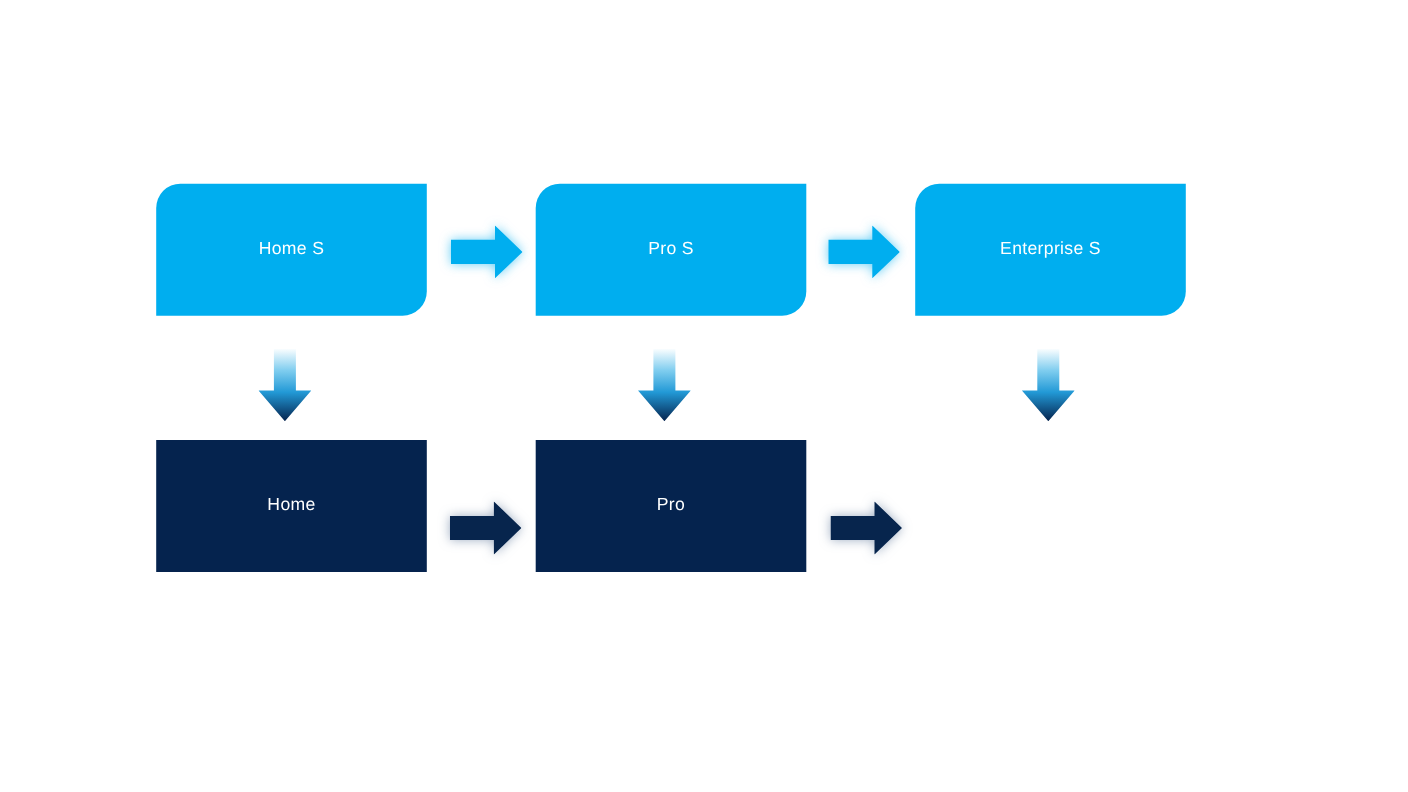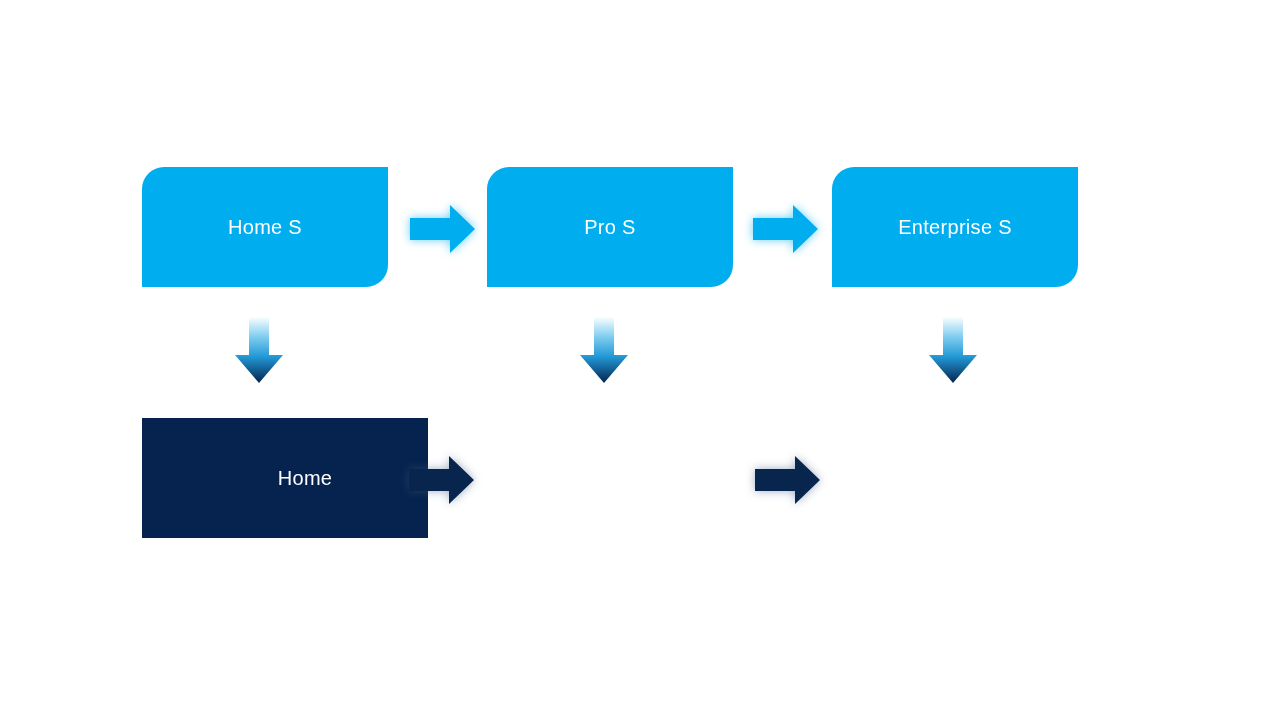--- a/index.html
+++ b/index.html
@@ -17,33 +17,32 @@
   }
   .node {
     position: absolute;
     height: 120px;
     display: flex;
     align-items: center;
     justify-content: center;
   }
   .node-label {
     color: #ffffff;
-    font-size: 20px;
+    font-size: 16px;
     letter-spacing: 0.3px;
     white-space: nowrap;
   }
   .node.top {
     top: 167px;
     background: #00AEEF;
     border-radius: 22px 0 22px 0;
   }
   .node.bottom {
-    top: 418px;
+    top: 400px;
     background: #05234E;
-    padding-left: 40px;
   }
   .col1 { left: 142px; width: 246px; }
   .col2 { left: 487px; width: 246px; }
   .col3 { left: 832px; width: 246px; align-items: center; }
 
   .h-arrow {
     position: absolute;
     width: 65px;
     height: 48px;
   }
@@ -79,20 +78,23 @@
   </div>
   <div class="node top col2">
     <span class="node-label">Pro S</span>
   </div>
   <div class="node top col3">
     <span class="node-label">Enterprise S</span>
   </div>
 
   <div class="node bottom col1">
     <span class="node-label">Home</span>
+  </div>
+  <div class="node bottom col2">
+    <span class="node-label">Pro</span>
   </div>
 
   <div class="h-arrow toprow ha1 glow-cyan">
     <svg viewBox="0 0 65 48" xmlns="http://www.w3.org/2000/svg">
       <polygon points="0,13 40,13 40,0 65,24 40,48 40,35 0,35" fill="#00AEEF"></polygon>
     </svg>
   </div>
   <div class="h-arrow toprow ha2 glow-cyan">
     <svg viewBox="0 0 65 48" xmlns="http://www.w3.org/2000/svg">
       <polygon points="0,13 40,13 40,0 65,24 40,48 40,35 0,35" fill="#00AEEF"></polygon>

